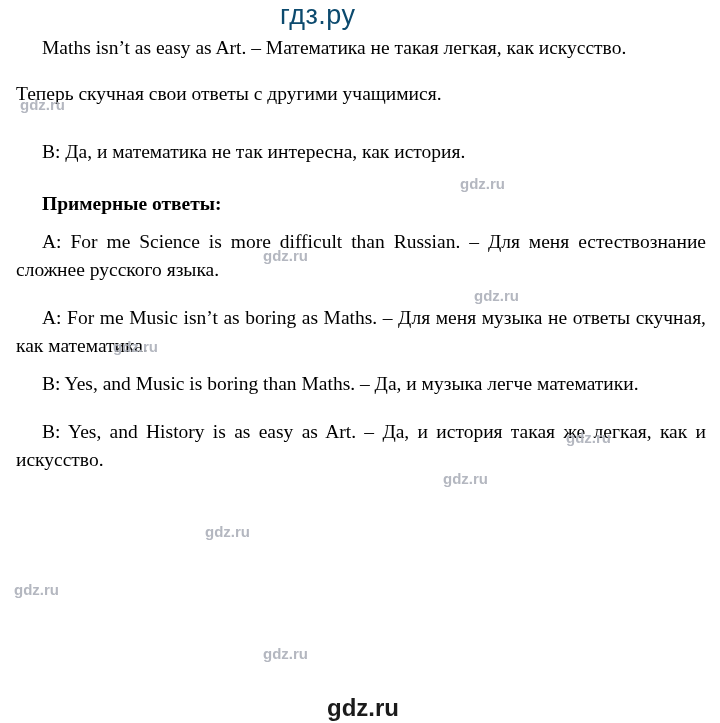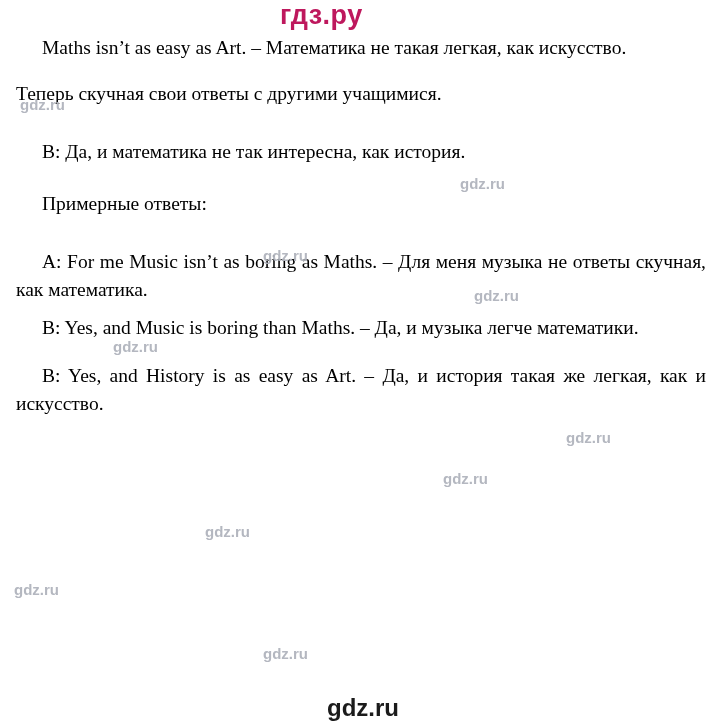--- a/index.html
+++ b/index.html
@@ -18,24 +18,24 @@
   .page {
     position: relative;
     width: 720px;
     height: 723px;
   }
   .site-logo-top {
     position: absolute;
     left: 280px;
     top: 0px;
     font-family: "Liberation Sans", sans-serif;
-    font-weight: bold;
+    font-weight: normal;
     font-size: 27px;
     letter-spacing: 0.5px;
-    color: #be185d;
+    color: #0c4a6e;
   }
   .site-logo-bottom {
     position: absolute;
     left: 327px;
     top: 694px;
     font-family: "Liberation Sans", sans-serif;
     font-weight: bold;
     font-size: 24px;
     color: #1b1b1b;
   }
@@ -51,21 +51,21 @@
     line-height: 28px;
     text-align: justify;
     text-justify: inter-word;
   }
   p.indent {
     text-indent: 26px;
   }
   .gap-sm { height: 10px; }
   .gap-md { height: 18px; }
   .gap-lg { height: 24px; }
-  .bold { font-weight: normal; }
+  .bold { font-weight: bold; }
   .wm {
     position: absolute;
     font-family: "Liberation Sans", sans-serif;
     font-weight: bold;
     font-size: 15px;
     color: #b0b4bd;
     opacity: 0.95;
     pointer-events: none;
     white-space: nowrap;
   }
@@ -94,20 +94,21 @@
     <div class="gap-sm"></div>
 
     <p class="indent">B: Да, и математика не так интересна, как история.</p>
 
     <div class="gap-lg"></div>
 
     <p class="indent bold">Примерные ответы:</p>
 
     <div class="gap-sm"></div>
 
+    <p class="indent">A: For me Science is more difficult than Russian. – Для меня естествознание сложнее русского языка.</p>
 
     <div class="gap-sm"></div>
 
 
     <div class="gap-sm"></div>
 
     <p class="indent">A: For me Music isn’t as boring as Maths. – Для меня музыка не ответы скучная, как математика.</p>
 
     <div class="gap-sm"></div>
 

